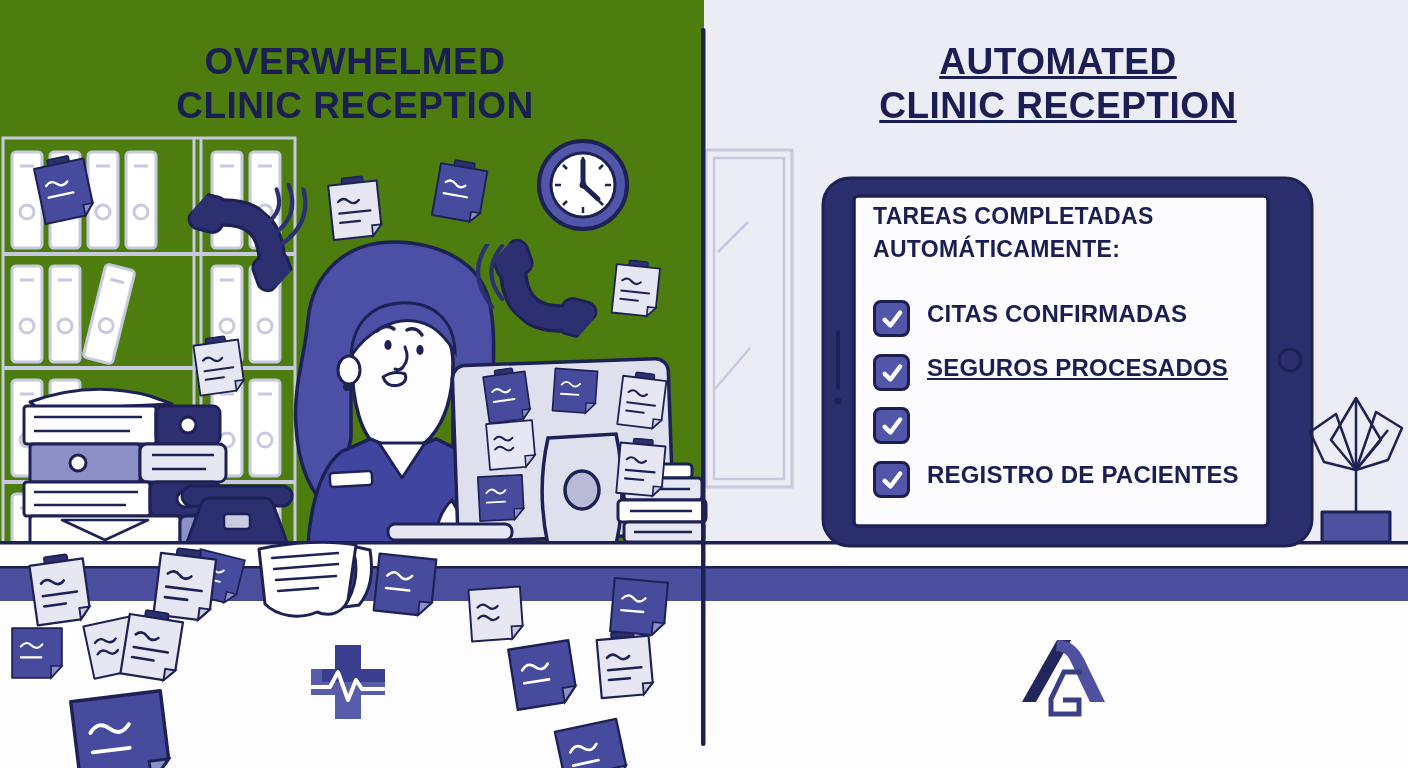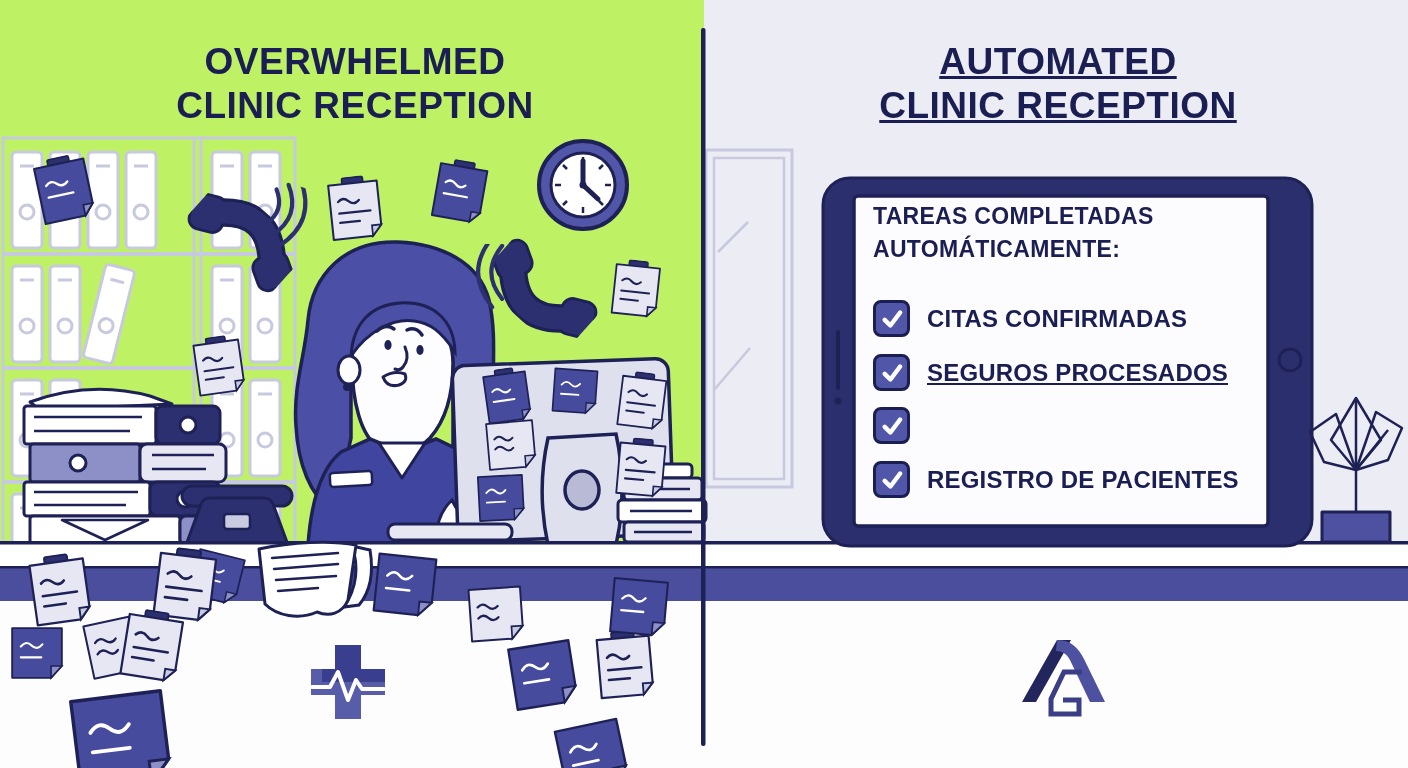--- a/index.html
+++ b/index.html
@@ -1,36 +1,36 @@
 <!DOCTYPE html>
 <html><head>
 <meta charset="utf-8">
 <style>
   html,body{margin:0;padding:0;background:#ffffff;}
   .stage{
     position:relative;width:1408px;height:768px;overflow:hidden;
-    background:#bef264;font-family:"Liberation Sans",sans-serif;
+    background:#4d7c0f;font-family:"Liberation Sans",sans-serif;
   }
   .art{position:absolute;left:0;top:0;width:1408px;height:768px;}
   .panel-title{
     position:absolute;top:40px;width:432px;text-align:center;
     font-weight:700;font-size:37px;line-height:44px;letter-spacing:.5px;
     color:#1b1e52;
   }
   .panel-title.left{left:139px;}
   .panel-title.right{left:842px;text-decoration:underline;}
   .tablet-screen-content{
     position:absolute;left:854px;top:196px;width:414px;height:330px;
     color:#1b1e52;
   }
   .tablet-heading{
     position:absolute;left:19px;top:4px;
     font-weight:700;font-size:23px;line-height:33px;letter-spacing:.3px;
   }
-  .check-row{position:absolute;left:19px;display:flex;align-items:center;gap:17px;}
+  .check-row{position:absolute;left:19px;display:flex;align-items:flex-start;gap:17px;}
   .check-row.r0{top:104px;} .check-row.r1{top:158px;text-decoration:underline;}
   .check-row.r2{top:211px;} .check-row.r3{top:265px;}
   .checkbox{
     width:31px;height:31px;border-radius:8px;background:#5156a8;
     border:3px solid #1b1e52;display:flex;align-items:center;justify-content:center;
     flex:0 0 auto;
   }
   .check-label{font-weight:700;font-size:24px;letter-spacing:.2px;white-space:nowrap;}
 </style>
 </head>

